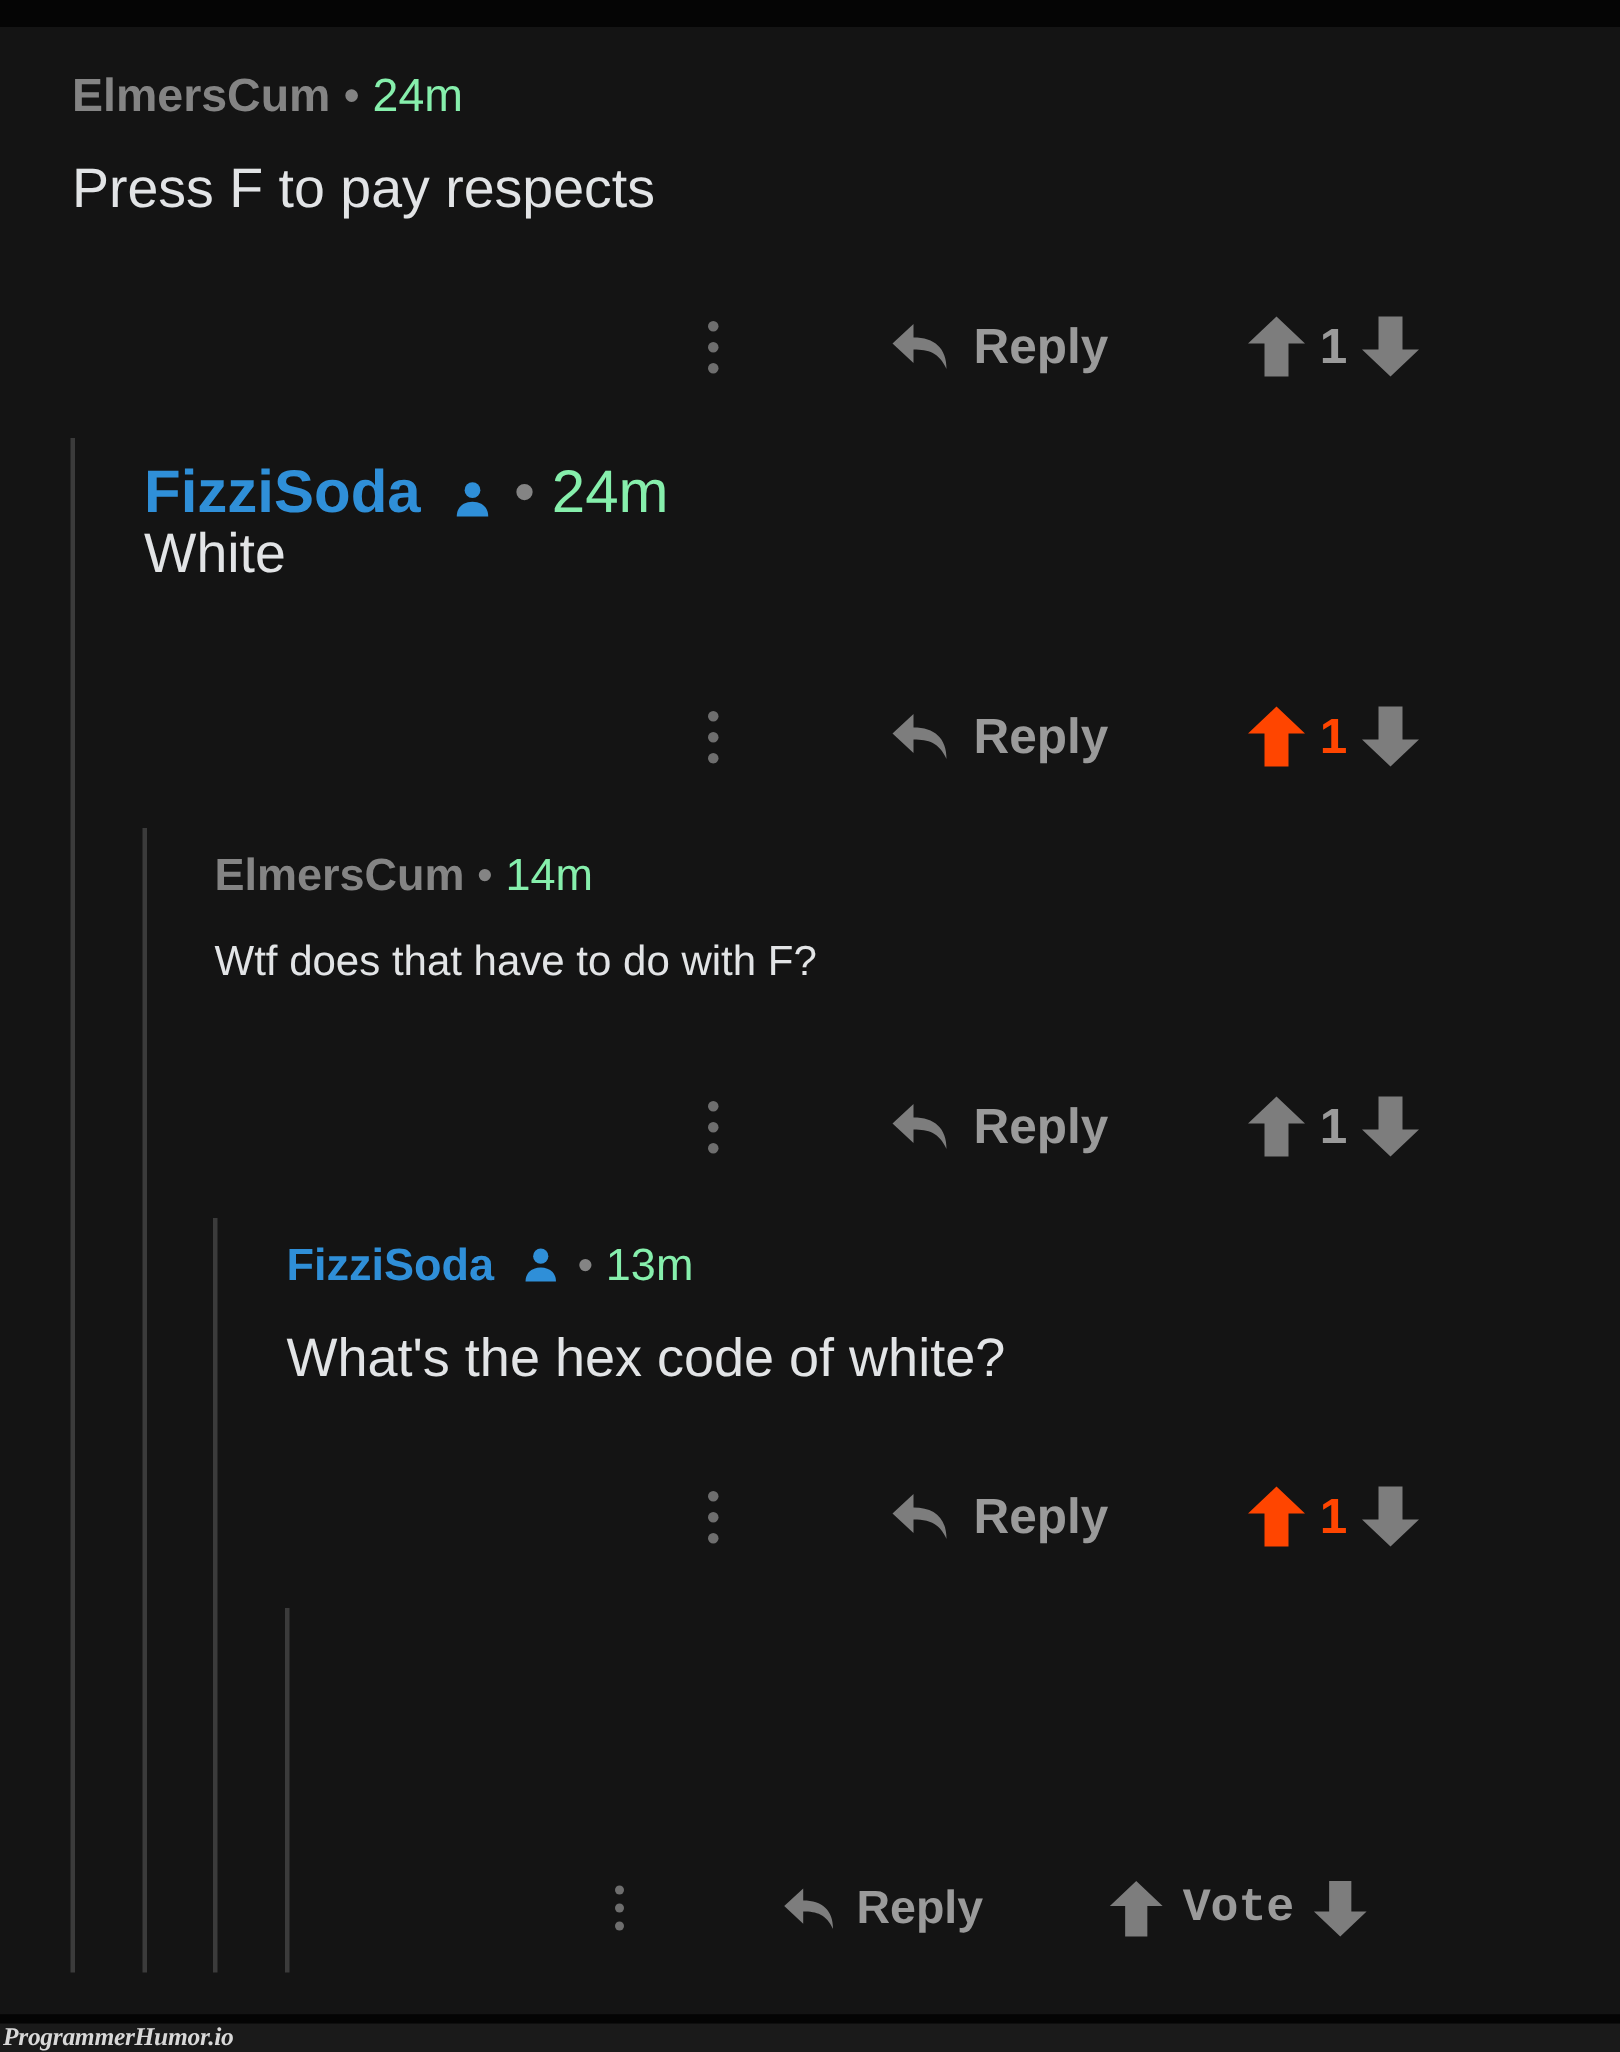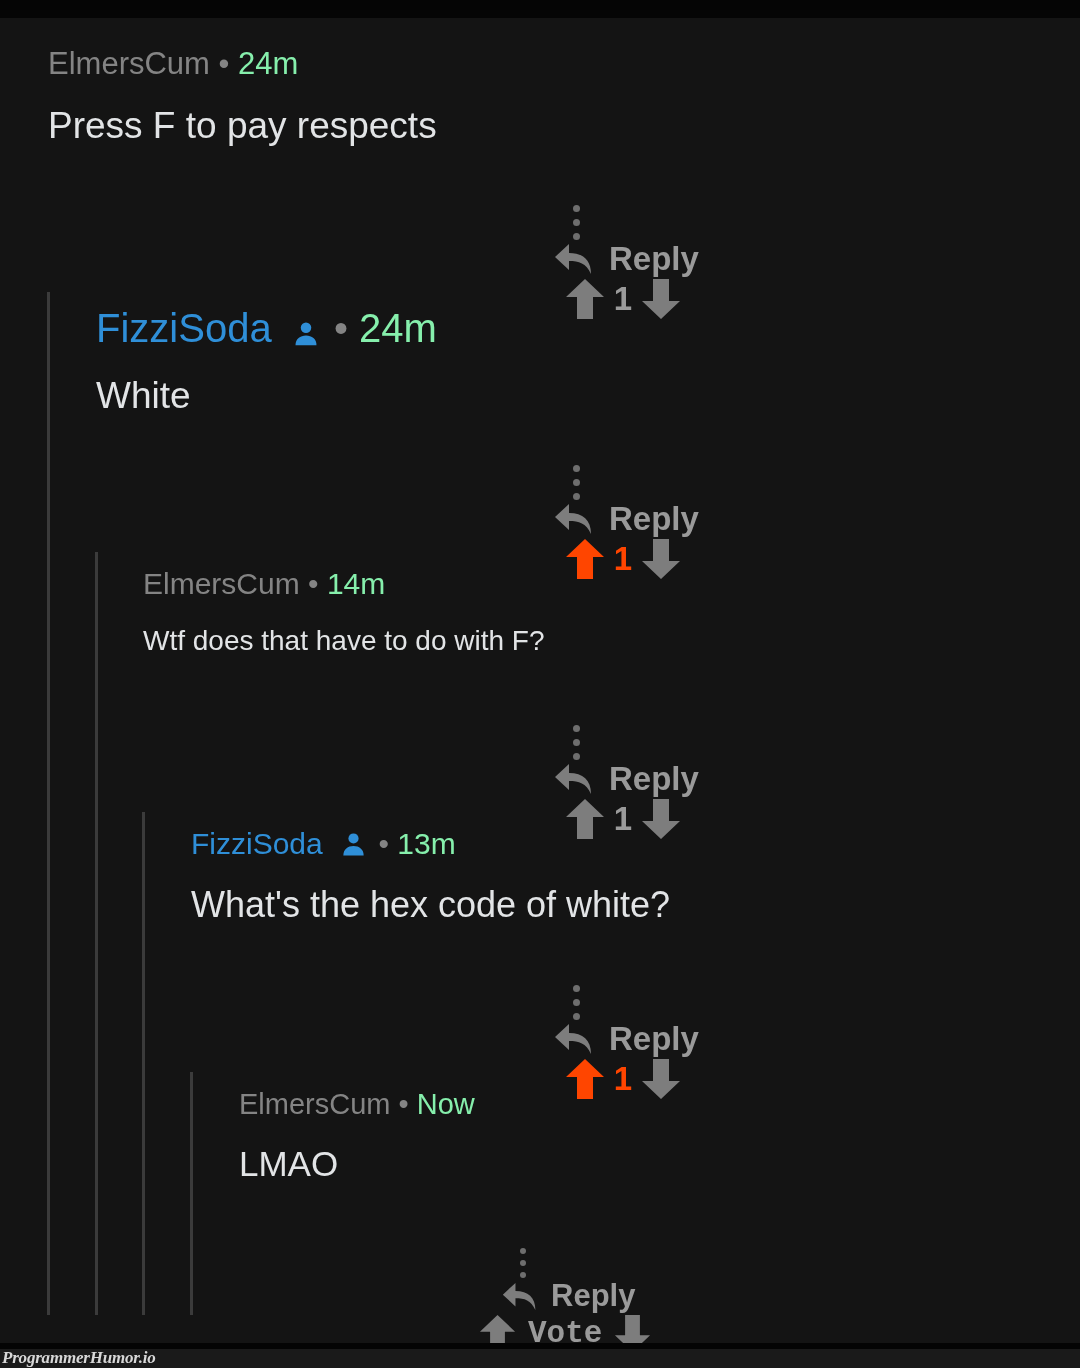--- a/index.html
+++ b/index.html
@@ -54,21 +54,21 @@
     background:#3b3b3b;
   }
 
   
   .comment { position:absolute; }
   .meta {
     white-space:nowrap;
     color:#848484;
     line-height:1;
   }
-  .meta .uname { color:#848484; }
+  .meta .uname { color:#848484;font-weight:bold; }
   .meta .uname.op { color:#2f8fd8; }
   .meta .sep { color:#848484; }
   .meta .time { color:#86efac; }
   .op-badge {
     display:inline-block;
     vertical-align:-0.18em;
     margin:0 2px 0 8px;
   }
   .op-badge svg { display:block; }
   .ctext {
@@ -76,21 +76,20 @@
     white-space:nowrap;
     line-height:1.12;
   }
 
   
   .actions {
     position:absolute;
     display:flex;
     align-items:center;
     white-space:nowrap;
-    flex-direction:column;
   }
   .kebab {
     display:flex; flex-direction:column;
     align-items:center; justify-content:center;
     gap:7px;
     cursor:pointer;
   }
   .kebab .dot {
     width:7px; height:7px; border-radius:50%;
     background:#6e6e6e;
@@ -166,21 +165,21 @@
       <span class="uname op">FizziSoda</span>
       <span class="op-badge">
         <svg width="30" height="30" viewBox="0 0 24 24">
             <circle cx="12" cy="7" r="4.2" fill="#2f8fd8"></circle>
             <path d="M3.6 21 C3.6 15.9 7.4 13.2 12 13.2 C16.6 13.2 20.4 15.9 20.4 21 Z" fill="#2f8fd8"></path>
           </svg>
       </span>
       <span class="sep">•</span>
       <span class="time">24m</span>
     </div>
-    <div class="ctext" style="font-size:37px; margin-top:26px;">White</div>
+    <div class="ctext" style="font-size:37px; ">White</div>
   </div>
   <div class="actions" style="left:455px; top:465px; height:52px; gap:0;">
     <div class="kebab" style="width:40px;height:52px;">
       <span class="dot"></span>
       <span class="dot"></span>
       <span class="dot"></span>
     </div>
     <div class="reply-btn" style="margin-left:98px;">
       <svg class="arrow" width="42" height="38" viewBox="0 0 42 38">
         <path d="M16 4 L16 13 C30 13 38 20 38 34 C33 23 26 21 16 21 L16 30 L2 17 Z" fill="#7d7d7d"></path>
@@ -259,28 +258,20 @@
       <svg class="arrow" width="40" height="42" viewBox="0 0 40 42">
         <path d="M20 1 L39 19 L28 19 L28 41 L12 41 L12 19 L1 19 Z" fill="#ff4500"></path>
       </svg>
       <span class="vote-count voted" style="font-size:33px;">1</span>
       <svg class="arrow" width="40" height="42" viewBox="0 0 40 42">
         <path d="M20 41 L39 23 L28 23 L28 1 L12 1 L12 23 L1 23 Z" fill="#7d7d7d"></path>
       </svg>
     </div>
   </div>
 
-  <div class="comment" style="left:239px; top:1090px;">
-    <div class="meta" style="font-size:29px;">
-      <span class="uname">ElmersCum</span>
-      <span class="sep">•</span>
-      <span class="time">Now</span>
-    </div>
-    <div class="ctext" style="font-size:35px; margin-top:25px;">LMAO</div>
-  </div>
   <div class="actions" style="left:395px; top:1248px; height:48px; gap:0;">
     <div class="kebab" style="width:36px;height:48px;gap:6px;">
       <span class="dot" style="width:6px;height:6px;"></span>
       <span class="dot" style="width:6px;height:6px;"></span>
       <span class="dot" style="width:6px;height:6px;"></span>
     </div>
     <div class="reply-btn" style="margin-left:90px;gap:12px;">
       <svg class="arrow" width="38" height="35" viewBox="0 0 42 38">
         <path d="M16 4 L16 13 C30 13 38 20 38 34 C33 23 26 21 16 21 L16 30 L2 17 Z" fill="#7d7d7d"></path>
       </svg>

